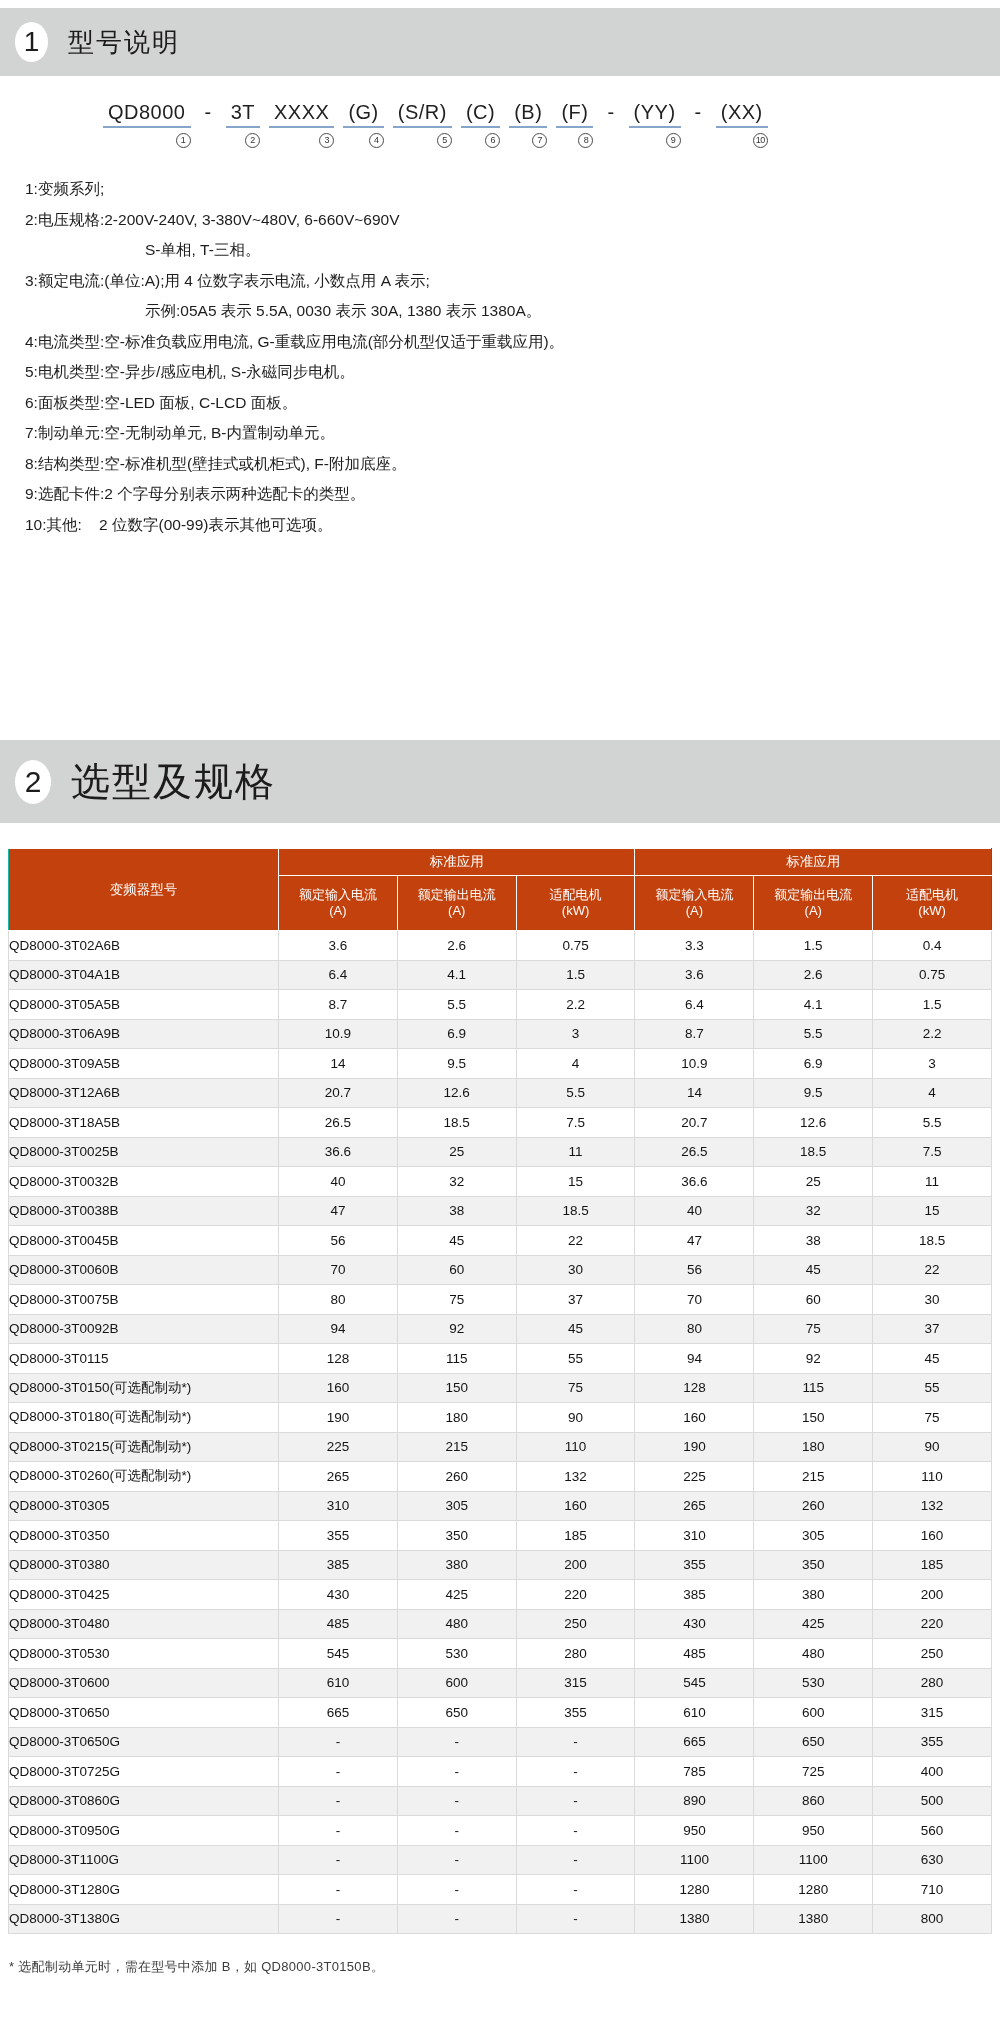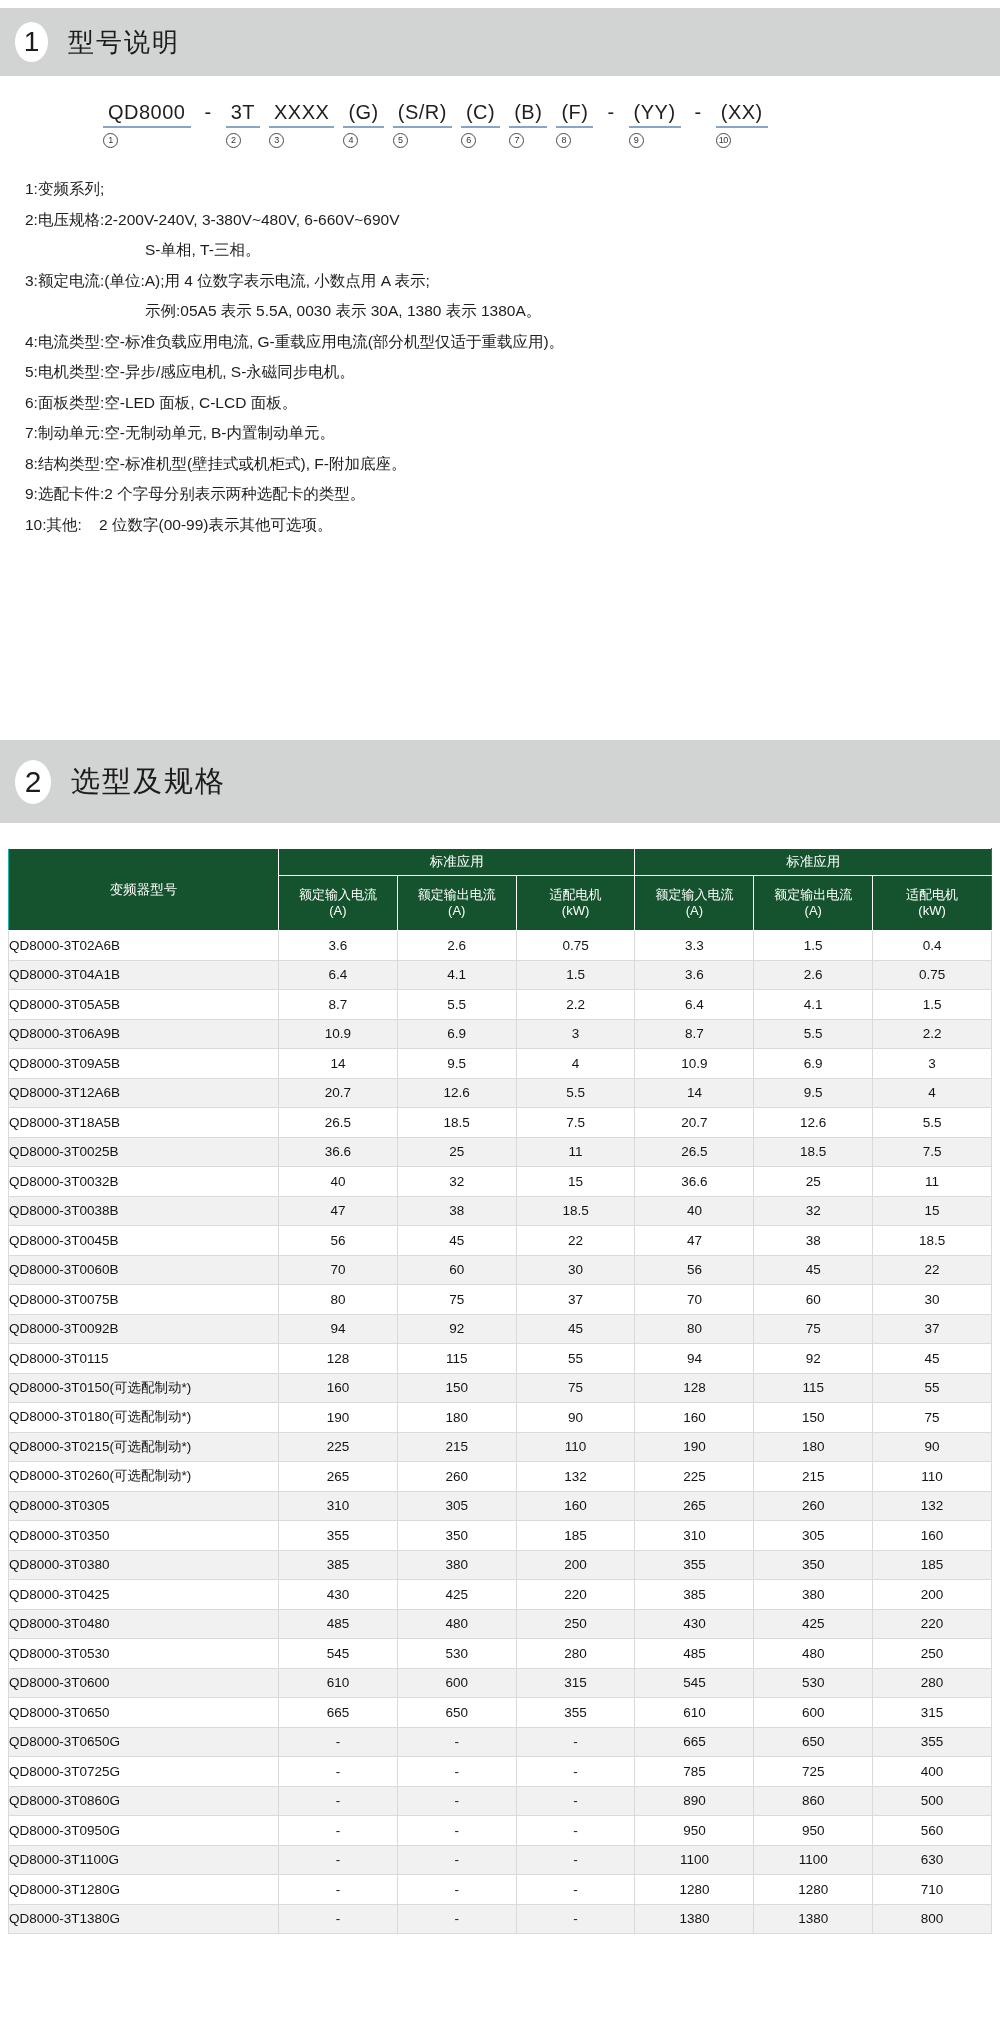--- a/index.html
+++ b/index.html
@@ -21,28 +21,28 @@
   .band2 { margin-top:200px; height:83px; }
   .band-circle {
     background:#fff; border-radius:50%;
     display:flex; align-items:center; justify-content:center;
     color:#1c1c1c; font-weight:300;
   }
   .band1 .band-circle { width:33px; height:40px; font-size:28px; }
   .band2 .band-circle { width:36px; height:44px; font-size:30px; }
   .band-title { font-weight:400; color:#1c1c1c; margin-left:20px; letter-spacing:2px; }
   .band1 .band-title { font-size:26px; }
-  .band2 .band-title { font-size:29px; }
+  .band2 .band-title { font-size:39px; }
 
   
   .model-diagram {
     margin:24px 0 0 103px;
     display:flex; align-items:flex-start; gap:9px;
   }
-  .seg { display:flex; flex-direction:column; align-items:flex-start; }
+  .seg { display:flex; flex-direction:column; align-items:flex-end; }
   .seg-text {
     font-size:20px; font-weight:500; color:#1f1f1f;
     letter-spacing:0.5px; padding:0 5px 2px 5px; line-height:24px;
   }
   .seg.underlined .seg-text { border-bottom:2px solid #87a4c9; }
   .seg-num {
     margin-top:5px;
     width:15px; height:15px; border:1px solid #4a4a4a; border-radius:50%;
     font-size:9px; line-height:13px; text-align:center; color:#333;
     letter-spacing:-0.5px;
@@ -59,21 +59,21 @@
   .legend-line.indent { padding-left:120px; }
 
   
   .spec-table {
     margin:25px 8px 0 8px;
     width:984px;
     border-collapse:collapse;
     table-layout:fixed;
   }
   .spec-table thead th {
-    background:#14532d; color:#fff; font-weight:400;
+    background:#c2410c; color:#fff; font-weight:400;
     border:1px solid #fdfdfd;
     vertical-align:middle;
   }
   .spec-table thead tr.group-row th { height:27px; font-size:13.5px; }
   .spec-table thead th.col-model { width:270px; font-size:14px; border-left:1px solid #14b8a6; }
   .spec-table thead tr.sub-row th { height:55px; font-size:13px; line-height:16px; }
   .spec-table thead tr.group-row th:last-child,
   .spec-table thead tr.sub-row th:last-child { border-right:1px solid #595757; }
   .spec-table tbody td {
     height:29.5px; font-size:13.5px; color:#141414;
@@ -497,14 +497,15 @@
           <td class="cell-value">-</td>
           <td class="cell-value">-</td>
           <td class="cell-value">-</td>
           <td class="cell-value">1380</td>
           <td class="cell-value">1380</td>
           <td class="cell-value">800</td>
         </tr>
       </tbody>
   </table>
 
+  <p class="footnote">* 选配制动单元时，需在型号中添加 B，如 QD8000-3T0150B。</p>
 
 </div>
 
 </body></html>

